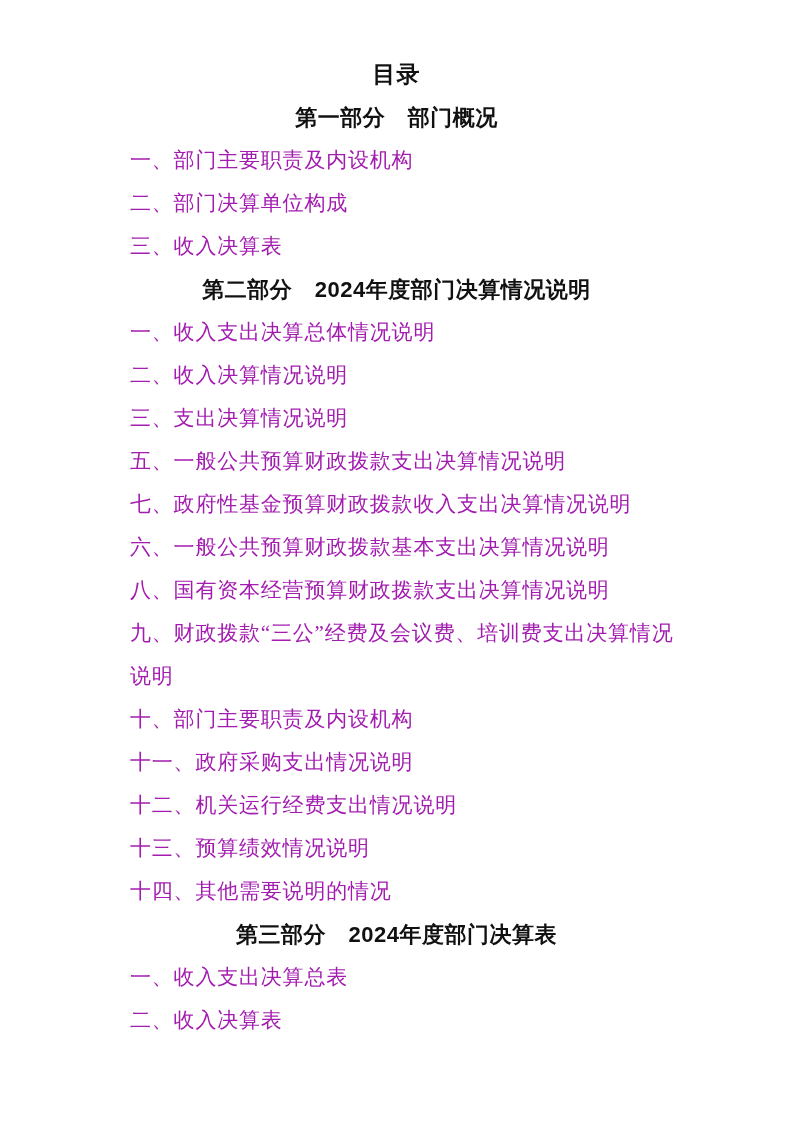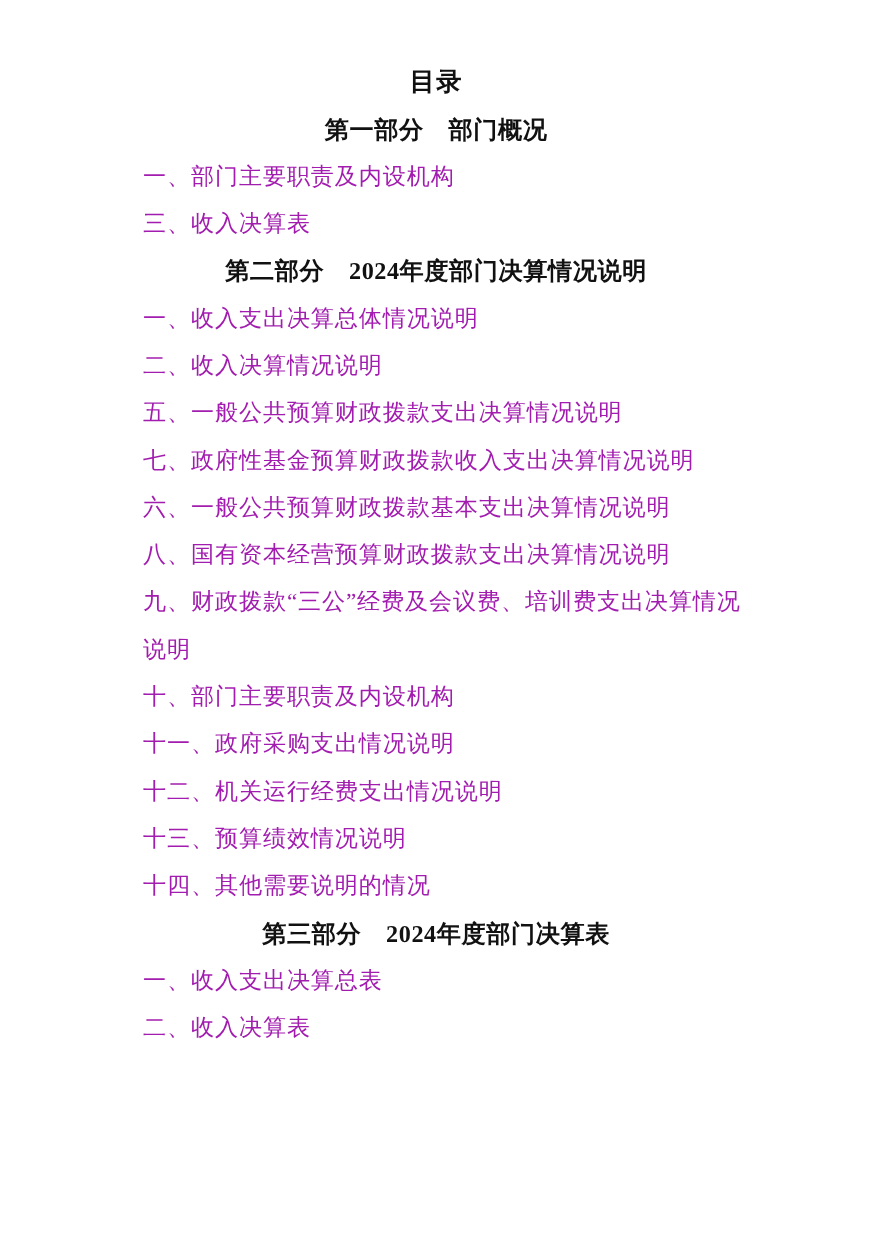--- a/index.html
+++ b/index.html
@@ -22,21 +22,21 @@
     text-align: center;
     font-family: "Liberation Sans", "DejaVu Sans", sans-serif;
     font-weight: 700;
     font-size: 23px;
     line-height: 43px;
     letter-spacing: 1px;
     color: #111111;
   }
   .section-heading {
     text-align: center;
-    font-family: Liberation Serif, serif;
+    font-family: Liberation Sans, sans-serif;
     font-weight: 700;
     font-size: 22px;
     line-height: 43px;
     letter-spacing: 0.5px;
     color: #111111;
   }
   .toc-item {
     margin-left: 130px;
     max-width: 550px;
     font-size: 21px;
@@ -49,25 +49,27 @@
 </style>
 </head>
 <body>
 
 <div class="page">
 
   <div class="doc-title">目录</div>
 
   <div class="section-heading">第一部分　部门概况</div>
   <p class="toc-item">一、部门主要职责及内设机构</p>
+  <p class="toc-item">二、部门决算单位构成</p>
   <p class="toc-item">三、收入决算表</p>
 
   <div class="section-heading">第二部分　2024年度部门决算情况说明</div>
   <p class="toc-item">一、收入支出决算总体情况说明</p>
   <p class="toc-item">二、收入决算情况说明</p>
+  <p class="toc-item">三、支出决算情况说明</p>
   <p class="toc-item">五、一般公共预算财政拨款支出决算情况说明</p>
   <p class="toc-item">七、政府性基金预算财政拨款收入支出决算情况说明</p>
   <p class="toc-item">六、一般公共预算财政拨款基本支出决算情况说明</p>
   <p class="toc-item">八、国有资本经营预算财政拨款支出决算情况说明</p>
   <p class="toc-item">九、财政拨款“三公”经费及会议费、培训费支出决算情况说明</p>
   <p class="toc-item">十、部门主要职责及内设机构</p>
   <p class="toc-item">十一、政府采购支出情况说明</p>
   <p class="toc-item">十二、机关运行经费支出情况说明</p>
   <p class="toc-item">十三、预算绩效情况说明</p>
   <p class="toc-item">十四、其他需要说明的情况</p>

